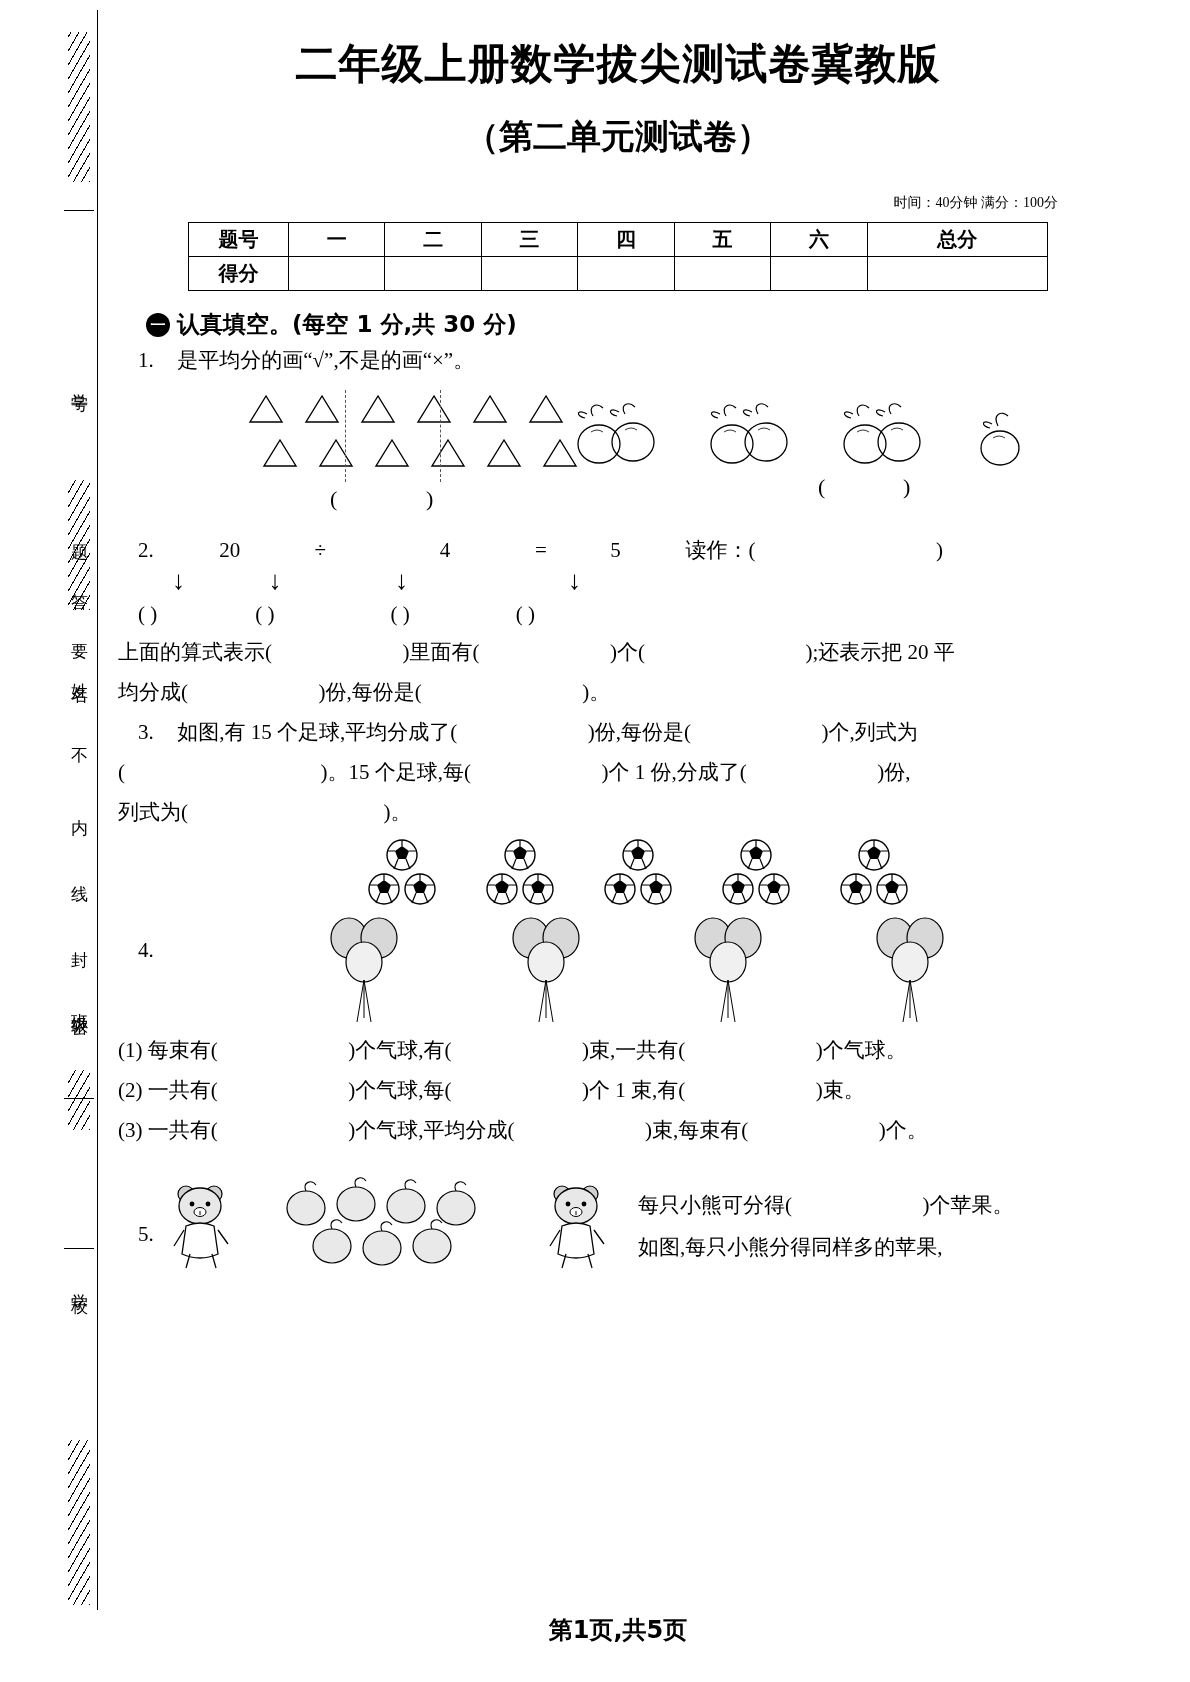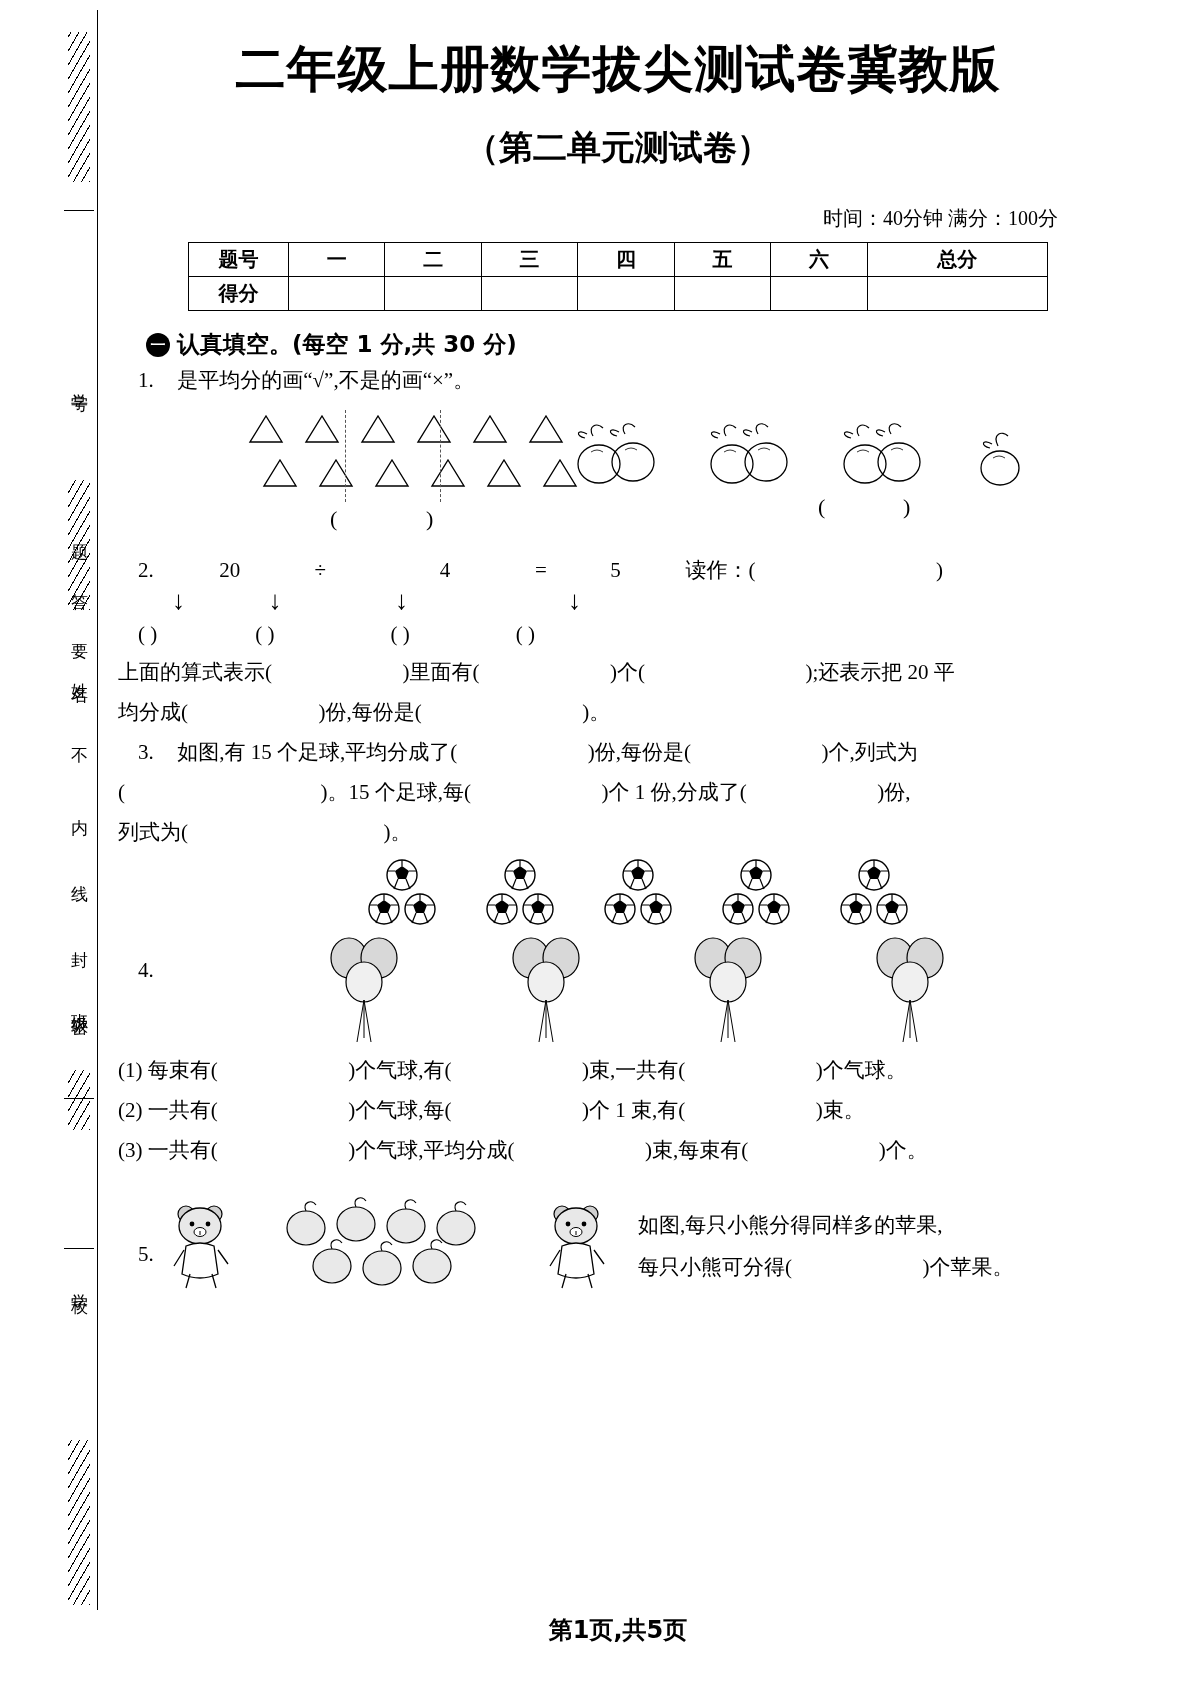--- a/index.html
+++ b/index.html
@@ -53,36 +53,36 @@
   
   #page {
     position: absolute;
     left: 118px; top: 0;
     width: 1000px; height: 1682px;
   }
 
   h1.title {
     margin: 36px 0 0 0;
     text-align: center;
-    font-size: 50px;
+    font-size: 42px;
     font-weight: bold;
     font-family: "DejaVu Sans", sans-serif;
     letter-spacing: 1px;
   }
   h2.subtitle {
     margin: 22px 0 0 0;
     text-align: center;
     font-size: 34px;
     font-weight: bold;
     font-family: "DejaVu Sans", sans-serif;
   }
   .meta {
     margin: 34px 60px 0 0;
     text-align: right;
-    font-size: 20px;
+    font-size: 14px;
   }
 
   table.score {
     margin: 10px auto 0 auto;
     border-collapse: collapse;
     width: 860px;
   }
   table.score td {
     border: 1px solid #000;
     height: 34px;
@@ -594,23 +594,23 @@
       <circle cx="30" cy="26" r="2.4" fill="#000"></circle>
         <circle cx="46" cy="26" r="2.4" fill="#000"></circle>
       <ellipse cx="38" cy="34" rx="6" ry="4.5" fill="#fff" stroke="#000" stroke-width="1"></ellipse>
       <path d="M38 33 v4" stroke="#000" stroke-width="1"></path>
       <path d="M24 48 q14 -6 28 0 l4 28 q-18 8 -36 0 z" fill="#fff" stroke="#000" stroke-width="1.3"></path>
       <path d="M22 52 l-10 16 M56 52 l10 14" stroke="#000" stroke-width="1.3" fill="none"></path>
       <path d="M28 76 l-4 14 M50 76 l4 14" stroke="#000" stroke-width="1.3" fill="none"></path>
     </svg>
 
     <div style="position:absolute;left:520px;top:24px;font-size:21px;line-height:42px;">
-      <div>如图,每只小熊分得同样多的苹果,</div>
       <div>
         <span>每只小熊可分得(</span>
         <span class="blank-m"></span>
         <span>)个苹果。</span>
       </div>
+      <div>如图,每只小熊分得同样多的苹果,</div>
     </div>
   </div>
 
   <div class="footer">第1页,共5页</div>
 </div>
 
 </body></html>

